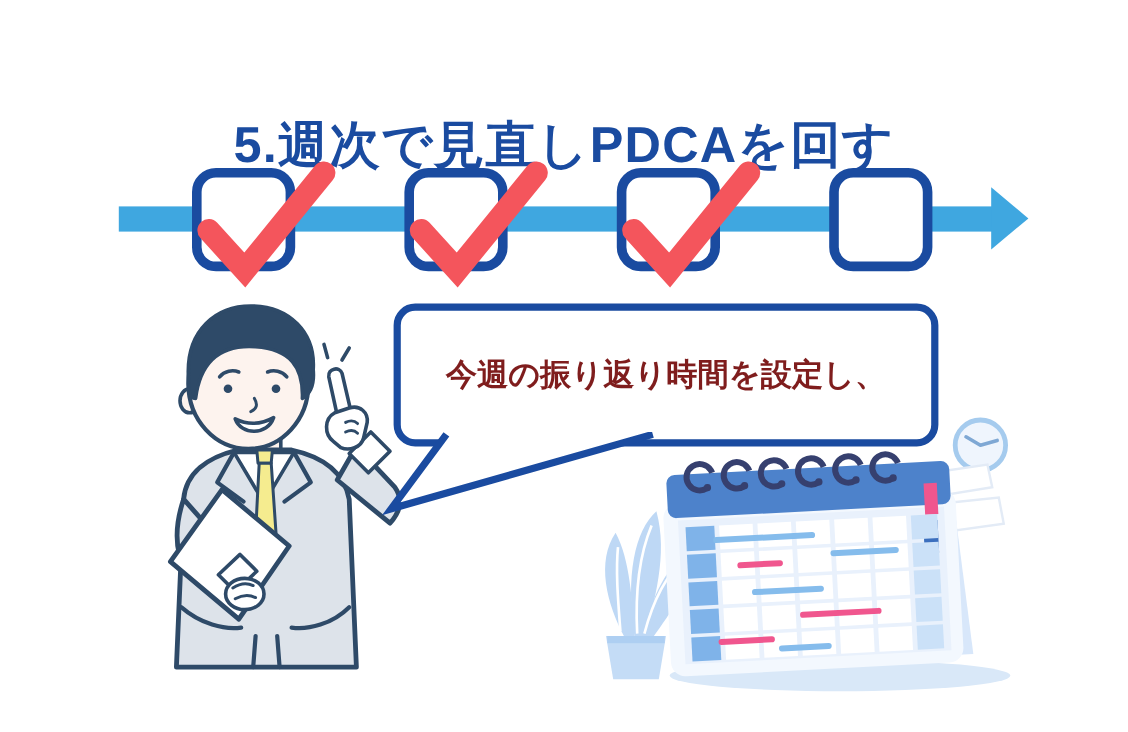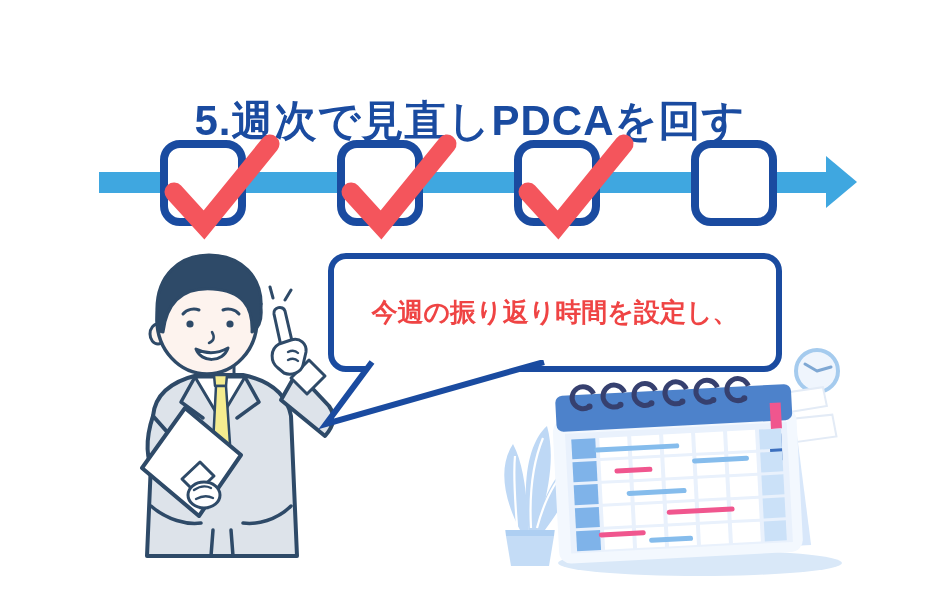--- a/index.html
+++ b/index.html
@@ -24,21 +24,21 @@
   }
   .checkbox .check{position:absolute;left:-10px;top:-18px;width:130px;height:120px;overflow:visible;display:none;}
   .checkbox.checked .check{display:block;}
   .cb-0{left:160px}.cb-1{left:337px}.cb-2{left:514px}.cb-3{left:691px}
   
   .bubble{
     position:absolute;left:328px;top:253px;width:454px;height:119px;box-sizing:border-box;
     background:#fff;border:6px solid #1A4BA0;border-radius:18px;z-index:5;
     display:flex;flex-direction:column;justify-content:center;align-items:center;
   }
-  .bubble .line{font-size:26px;line-height:35px;font-weight:bold;color:#ef4444;white-space:nowrap;}
+  .bubble .line{font-size:26px;line-height:35px;font-weight:bold;color:#7f1d1d;white-space:nowrap;}
   .tail{position:absolute;left:312px;top:360px;width:250px;height:72px;z-index:6;}
   
   .man{position:absolute;left:95px;top:248px;width:250px;height:312px;z-index:3;}
   .scene{position:absolute;left:465px;top:340px;width:420px;height:250px;z-index:2;}
 </style>
 </head>
 <body>
 
 <div class="canvas">
 

